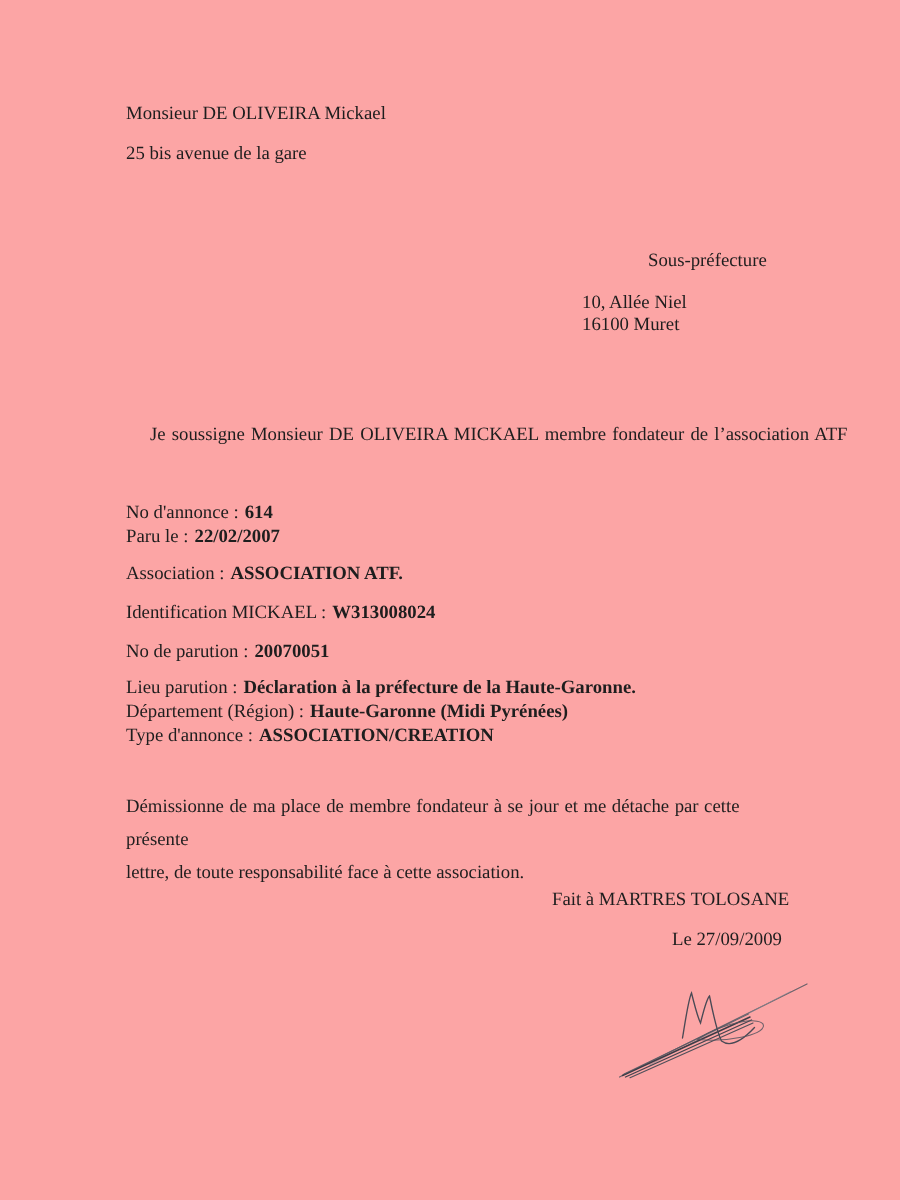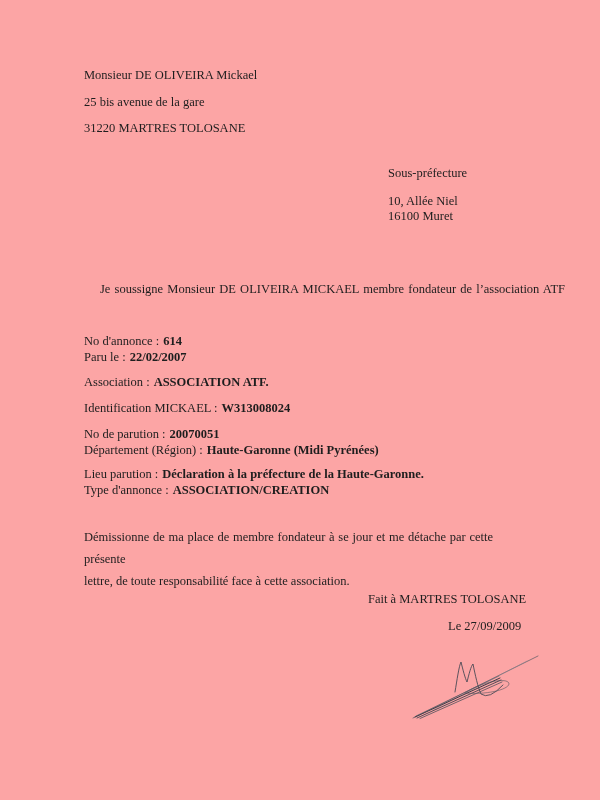--- a/index.html
+++ b/index.html
@@ -11,21 +11,21 @@
     font-family:"Liberation Serif","DejaVu Serif",serif;
     font-size:12.5px;
     color:#1e1e1e;
     overflow:hidden;
   }
   .abs{position:absolute;}
   
   .sender{left:84px;top:62px;line-height:26.5px;}
   
   .recipient{left:388px;top:166px;line-height:15px;}
-  .recipient .office{margin-bottom:13px;}
+  .recipient .office{margin-bottom:13px;margin-left:44px;}
   
   .intro{left:100px;top:282px;line-height:15px;white-space:nowrap;word-spacing:1px;}
   
   .details{left:84px;top:333px;line-height:16px;}
   .detail-row{white-space:nowrap;}
   .gap9{margin-top:9px;}
   .gap10{margin-top:10px;}
   .gap8{margin-top:8px;}
   .detail-value{font-weight:bold;margin-left:4px;margin-top:44px;}
   
@@ -40,21 +40,20 @@
   .signature svg{display:block;width:160px;height:72px;}
 </style>
 </head>
 <body>
 
 <div class="page">
 
   <div class="abs sender">
     <div>Monsieur DE OLIVEIRA Mickael</div>
     <div>25 bis avenue de la gare</div>
-    <div>31220 MARTRES TOLOSANE</div>
   </div>
 
   <div class="abs recipient">
     <div class="office">Sous-préfecture</div>
     <div>10, Allée Niel</div>
     <div>16100 Muret</div>
   </div>
 
   <div class="abs intro">Je soussigne Monsieur DE OLIVEIRA MICKAEL membre fondateur de l’association ATF</div>
 
@@ -67,25 +66,25 @@
     </div>
     <div class="detail-row gap9">
       <span>Association :</span><span class="detail-value">ASSOCIATION ATF.</span>
     </div>
     <div class="detail-row gap10">
       <span>Identification MICKAEL :</span><span class="detail-value">W313008024</span>
     </div>
     <div class="detail-row gap10">
       <span>No de parution :</span><span class="detail-value">20070051</span>
     </div>
+    <div class="detail-row gap8">
+      <span>Lieu parution :</span><span class="detail-value">Déclaration à la préfecture de la Haute-Garonne.</span>
+    </div>
     <div class="detail-row">
       <span>Département (Région) :</span><span class="detail-value">Haute-Garonne (Midi Pyrénées)</span>
-    </div>
-    <div class="detail-row gap8">
-      <span>Lieu parution :</span><span class="detail-value">Déclaration à la préfecture de la Haute-Garonne.</span>
     </div>
     <div class="detail-row">
       <span>Type d'annonce :</span><span class="detail-value">ASSOCIATION/CREATION</span>
     </div>
   </div>
 
   <div class="abs closing-place">Fait à MARTRES TOLOSANE</div>
 
   <div class="abs body-par">
     <div class="body-line1">Démissionne de ma place de membre fondateur à se jour et me détache par cette présente</div>

